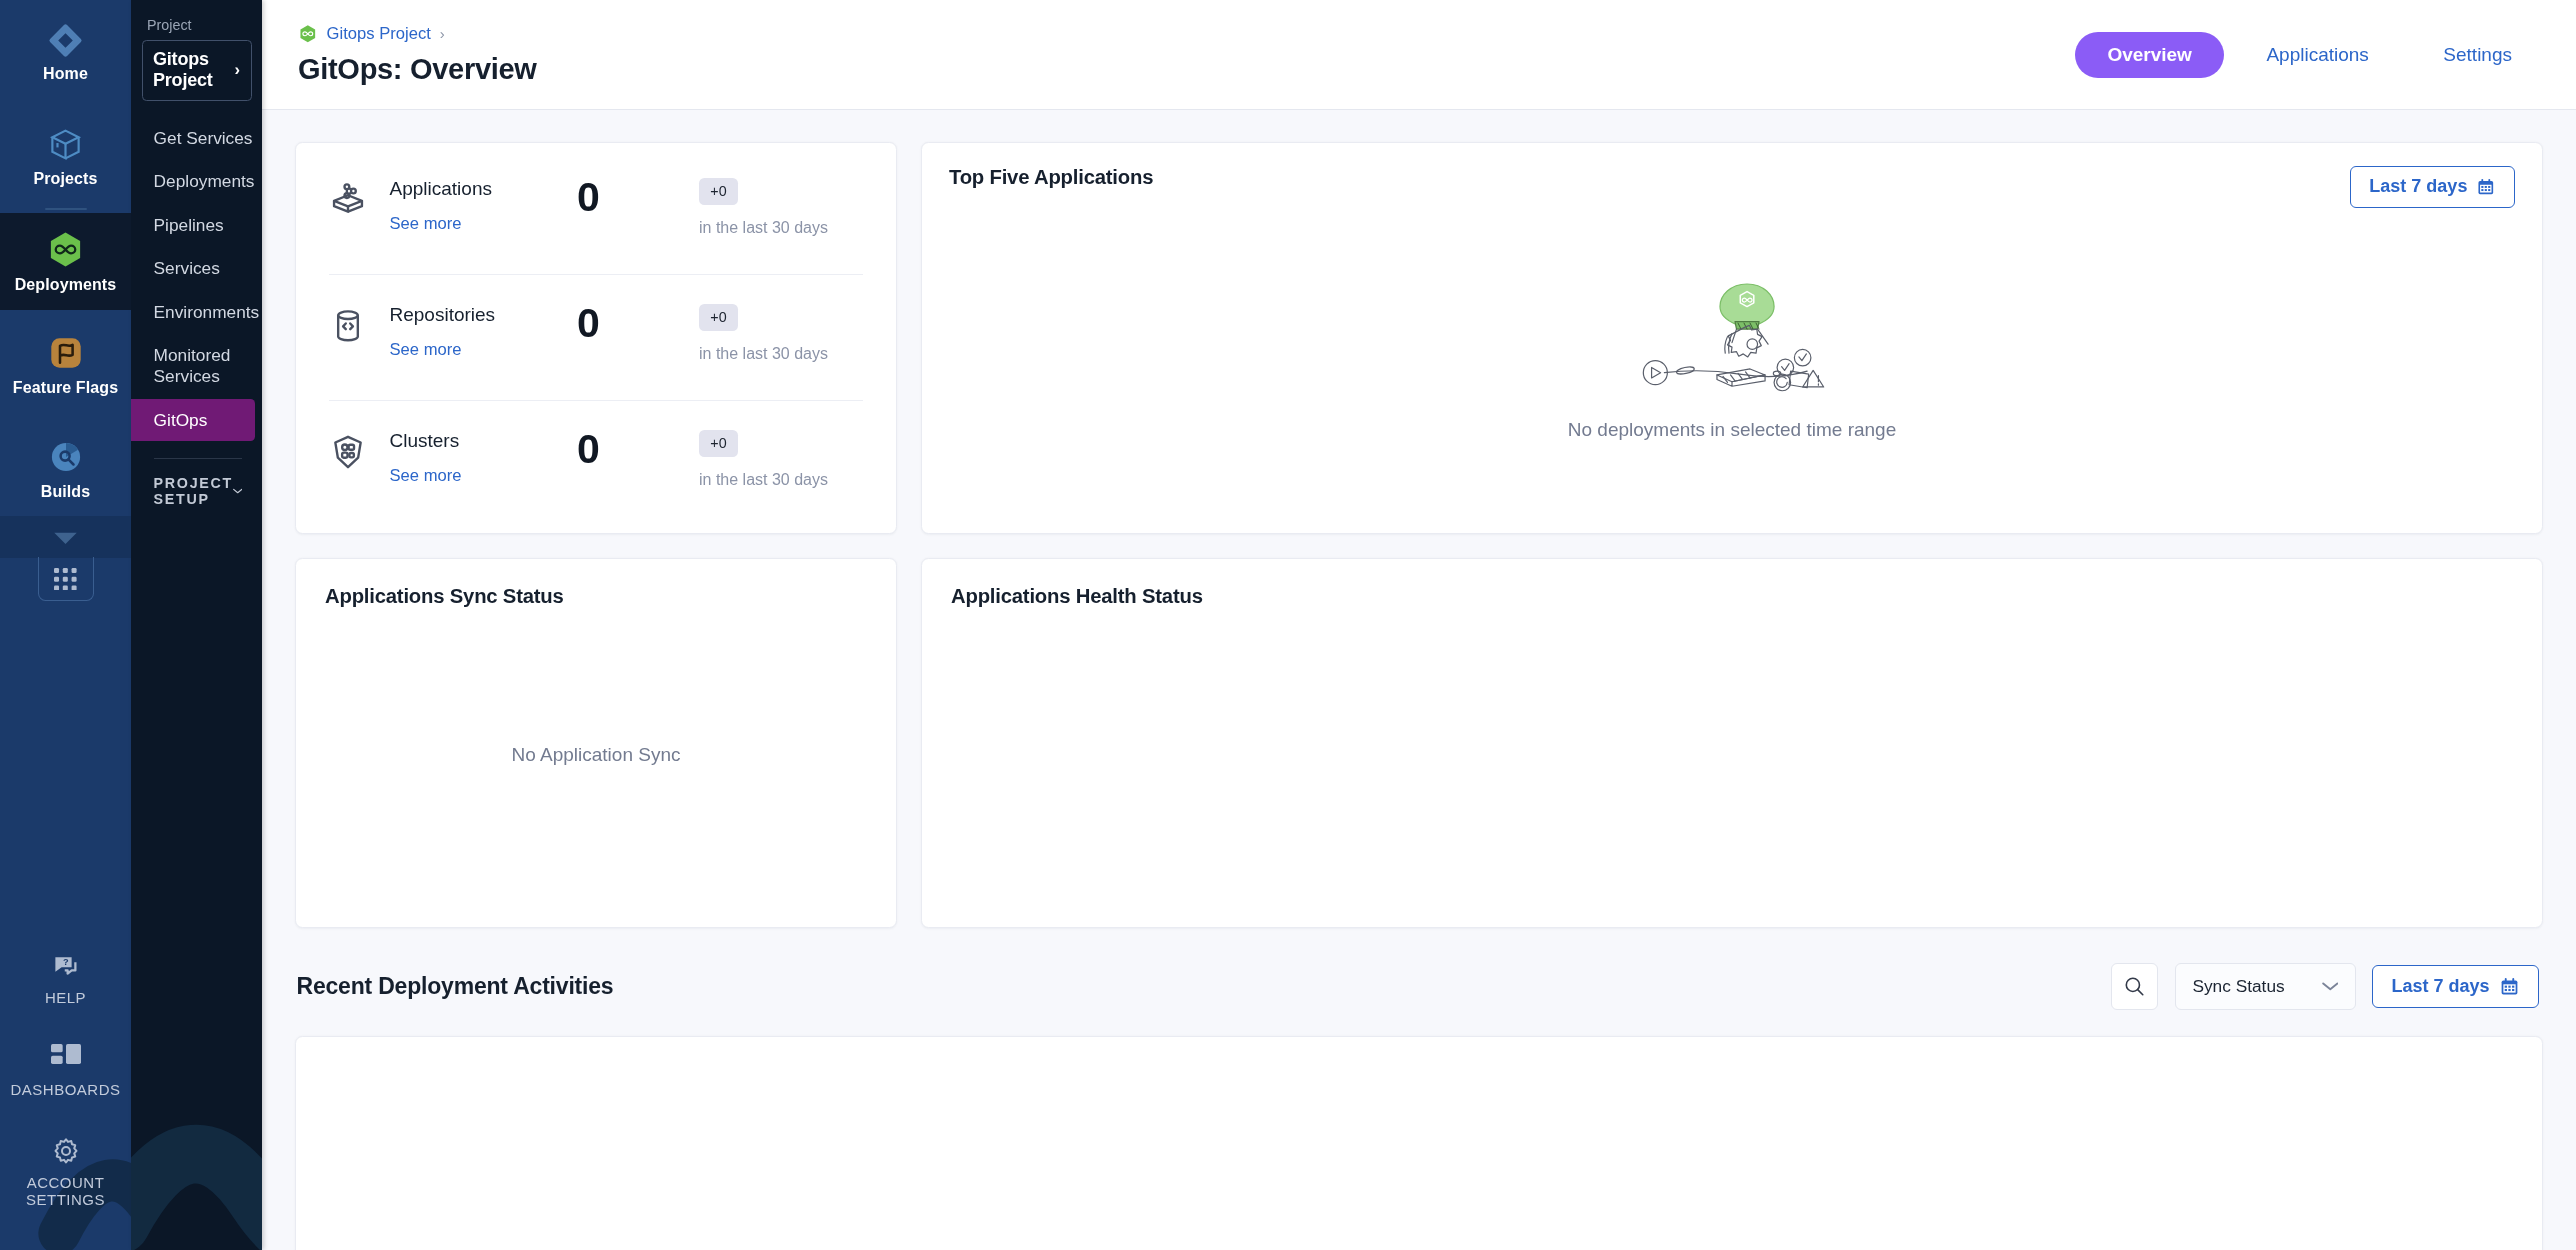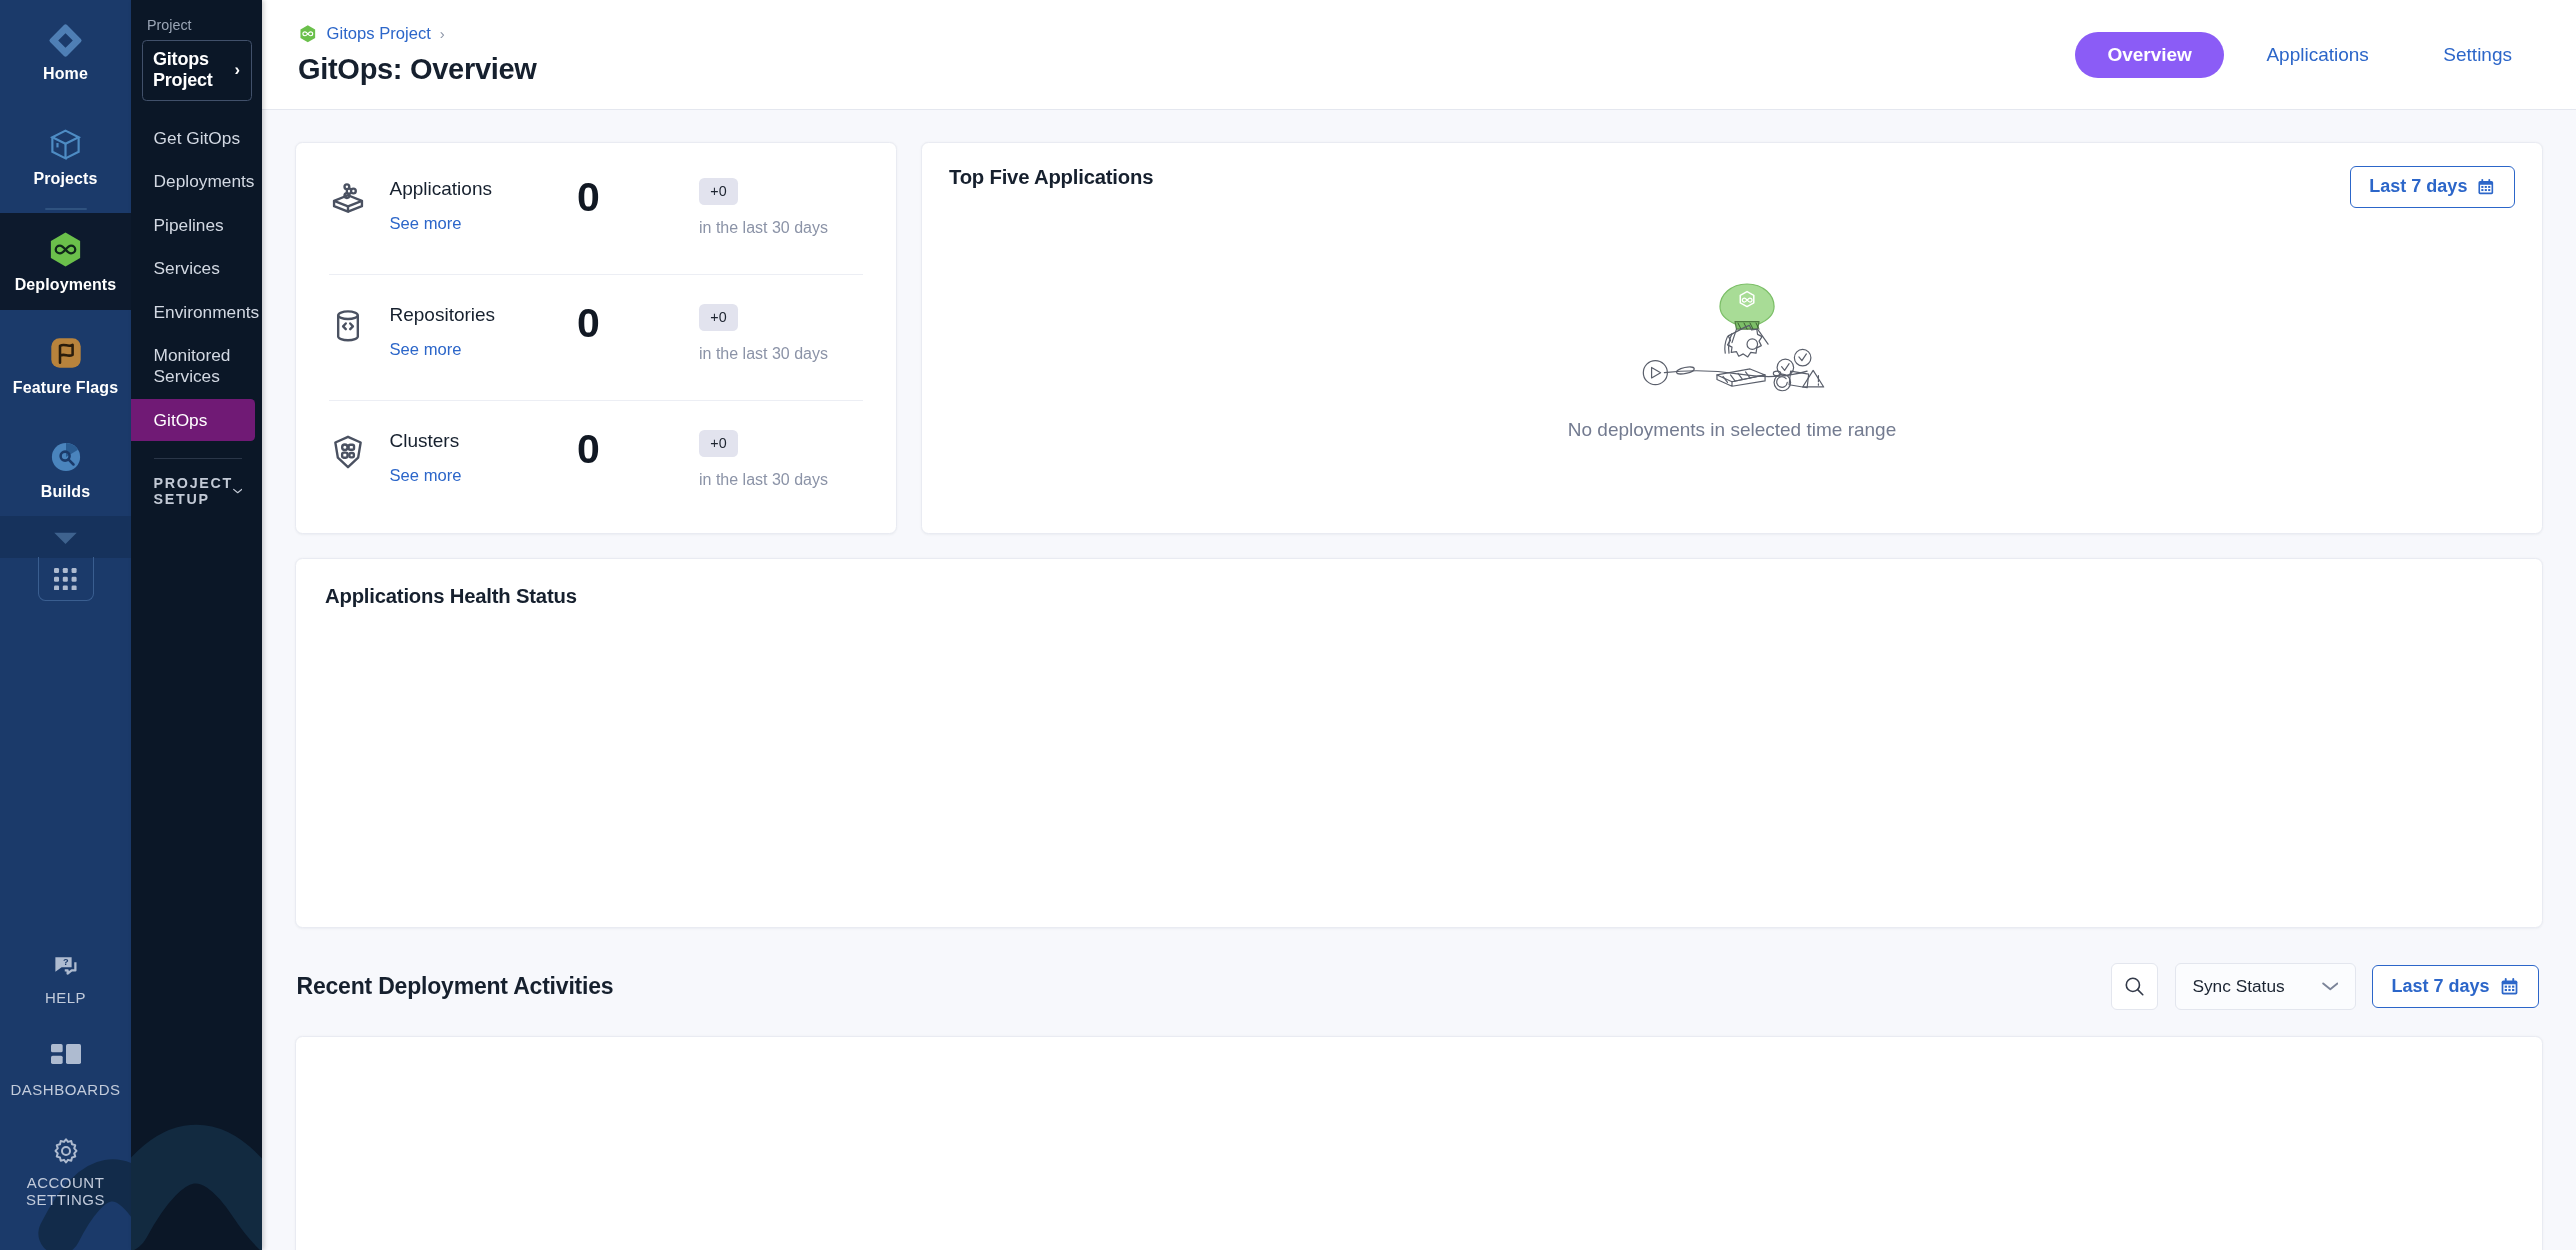--- a/index.html
+++ b/index.html
@@ -284,21 +284,21 @@
       <path d="M150 30 q40 14 28 58" stroke="#122a40" stroke-width="30" fill="none" stroke-linecap="round"></path>
     </svg>
 
     <div class="sidebar-label">Project</div>
 
     <div class="project-pill">
       <span class="name">Gitops Project</span>
       <span class="chev">›</span>
     </div>
 
-    <div class="nav-item">Get GitOps</div>
+    <div class="nav-item">Get Services</div>
     <div class="nav-item">Deployments</div>
     <div class="nav-item">Pipelines</div>
     <div class="nav-item">Services</div>
     <div class="nav-item">Environments</div>
     <div class="nav-item">Monitored Services</div>
     <div class="nav-item active">GitOps</div>
 
     <div class="nav-div"></div>
 
     <div class="nav-setup">
@@ -464,20 +464,24 @@
                 <path d="M238 127 l14 22 h-28 z"></path>
                 <path d="M245 134 v8 M245 145 v1.6"></path>
               </g>
             </svg>
             <div class="empty-text">No deployments in selected time range</div>
           </div>
         </section>
       </div>
 
       <div class="row" style="margin-top:24px">
+        <section class="card statuscard left">
+          <div class="card-title">Applications Sync Status</div>
+          <div class="status-empty">No Application Sync</div>
+        </section>
         <section class="card statuscard right">
           <div class="card-title">Applications Health Status</div>
         </section>
       </div>
 
       <div class="recent-head">
         <div class="recent-title">Recent Deployment Activities</div>
         <div class="recent-tools">
           <div class="icon-btn">
             <svg width="22.6" height="22.6" viewBox="0 0 24 24" fill="none" stroke="#333a49" stroke-width="1.7">

